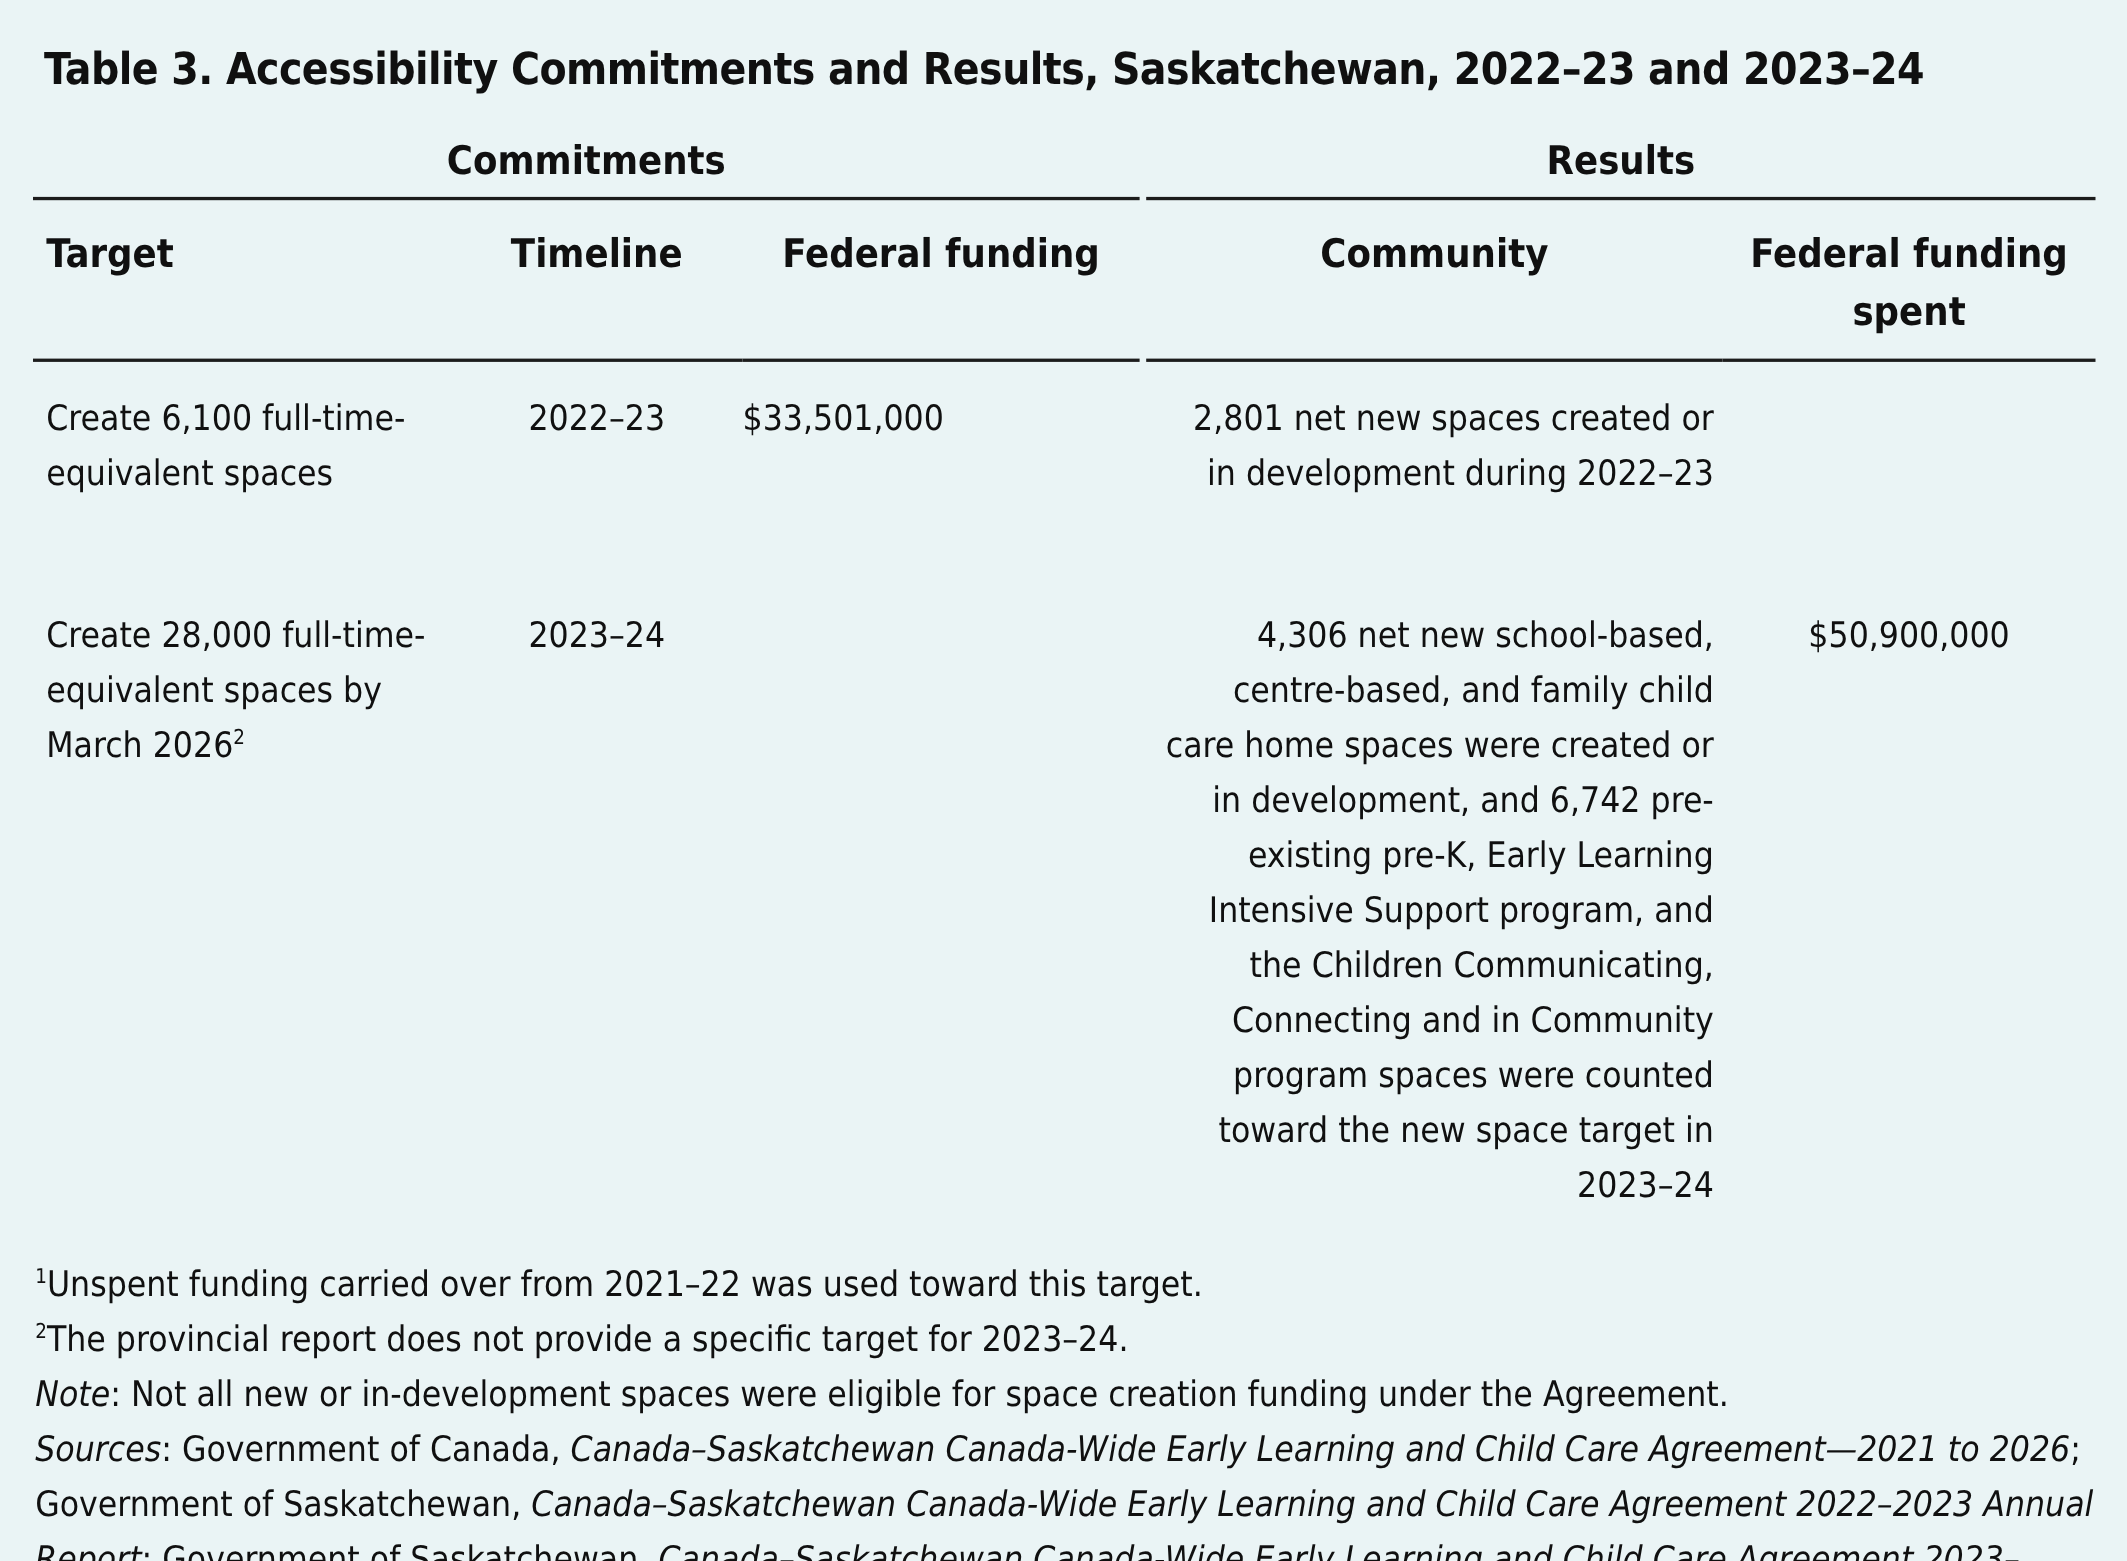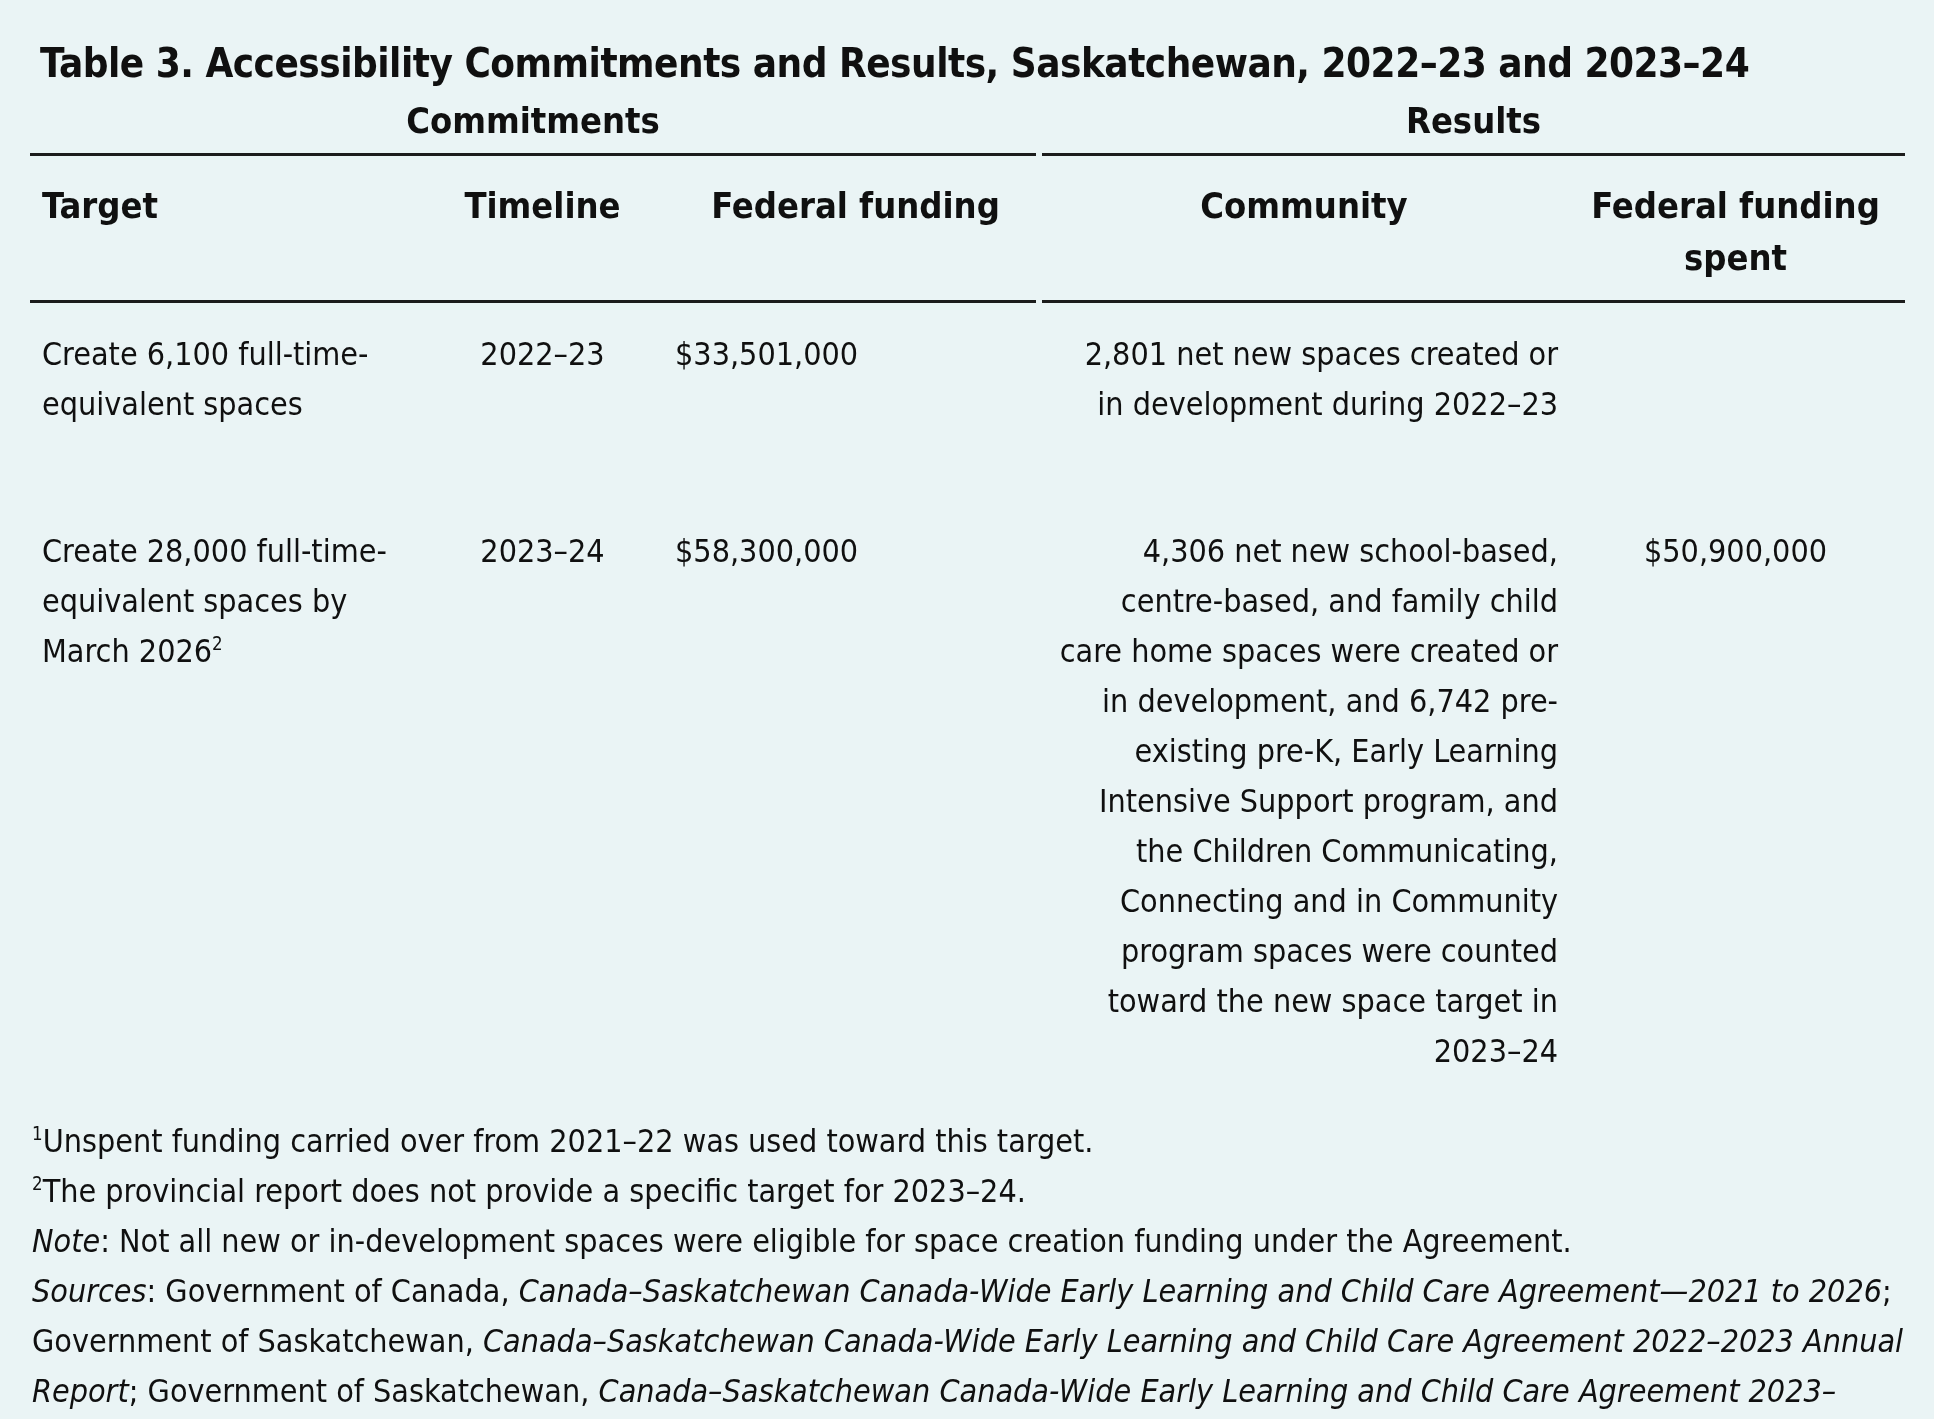--- a/index.html
+++ b/index.html
@@ -30,21 +30,21 @@
 
   
   .group-hdr {
     font-size:36px;
     font-weight:700;
     text-align:center;
     padding-bottom:12px;
     border-bottom:3px solid #1c1c1c;
     align-self:end;
   }
-  .g-commitments { grid-column:1 / span 3; grid-row:1; }
+  .g-commitments { grid-column:1 / span 3; grid-row:1;margin-top:26px; }
   .g-spacer-1    { grid-column:4; grid-row:1; }
   .g-results     { grid-column:5 / span 2; grid-row:1; }
 
   
   .col-hdr {
     font-size:36px;
     font-weight:700;
     line-height:52px;
     padding-top:24px;
     padding-bottom:16px;
@@ -111,21 +111,20 @@
     <div class="col-hdr h-progress">Community</div>
     <div class="col-hdr h-spent">Federal funding spent</div>
 
     <div class="body-cell r1 c-target"><span>Create 6,100 full-time-equivalent spaces</span><sup></sup></div>
     <div class="body-cell r1 c-timeline">2022–23</div>
     <div class="body-cell r1 c-funding">$33,501,000</div>
     <div class="body-cell r1 c-progress">2,801 net new spaces created or in development during 2022–23</div>
 
     <div class="body-cell r2 c-target"><span>Create 28,000 full-time-equivalent spaces by March 2026</span><sup>2</sup></div>
     <div class="body-cell r2 c-timeline">2023–24</div>
-    <div class="body-cell r2 c-funding">$58,300,000</div>
     <div class="body-cell r2 c-progress">4,306 net new school-based, centre-based, and family child care home spaces were created or in development, and 6,742 pre-existing pre-K, Early Learning Intensive Support program, and the Children Communicating, Connecting and in Community program spaces were counted toward the new space target in 2023–24</div>
     <div class="body-cell r2 c-spent"><span>$50,900,000</span><sup></sup></div>
 
   </div>
 
   <div class="footnotes">
     <div class="fn-line"><sup>1</sup><span>Unspent funding carried over from 2021–22 was used toward this target.</span></div>
     <div class="fn-line"><sup>2</sup><span>The provincial report does not provide a specific target for 2023–24.</span></div>
     <div class="fn-line"><i>Note</i><span>: Not all new or in-development spaces were eligible for space creation funding under the Agreement.</span></div>
     <div class="fn-line"><i>Sources</i><span>: Government of Canada, </span><i>Canada–Saskatchewan Canada-Wide Early Learning and Child Care Agreement—2021 to 2026</i><span>; Government of Saskatchewan, </span><i>Canada–Saskatchewan Canada-Wide Early Learning and Child Care Agreement 2022–2023 Annual Report</i><span>; Government of Saskatchewan, </span><i>Canada–Saskatchewan Canada-Wide Early Learning and Child Care Agreement 2023–2024 Annual Report</i><span>.</span></div>

